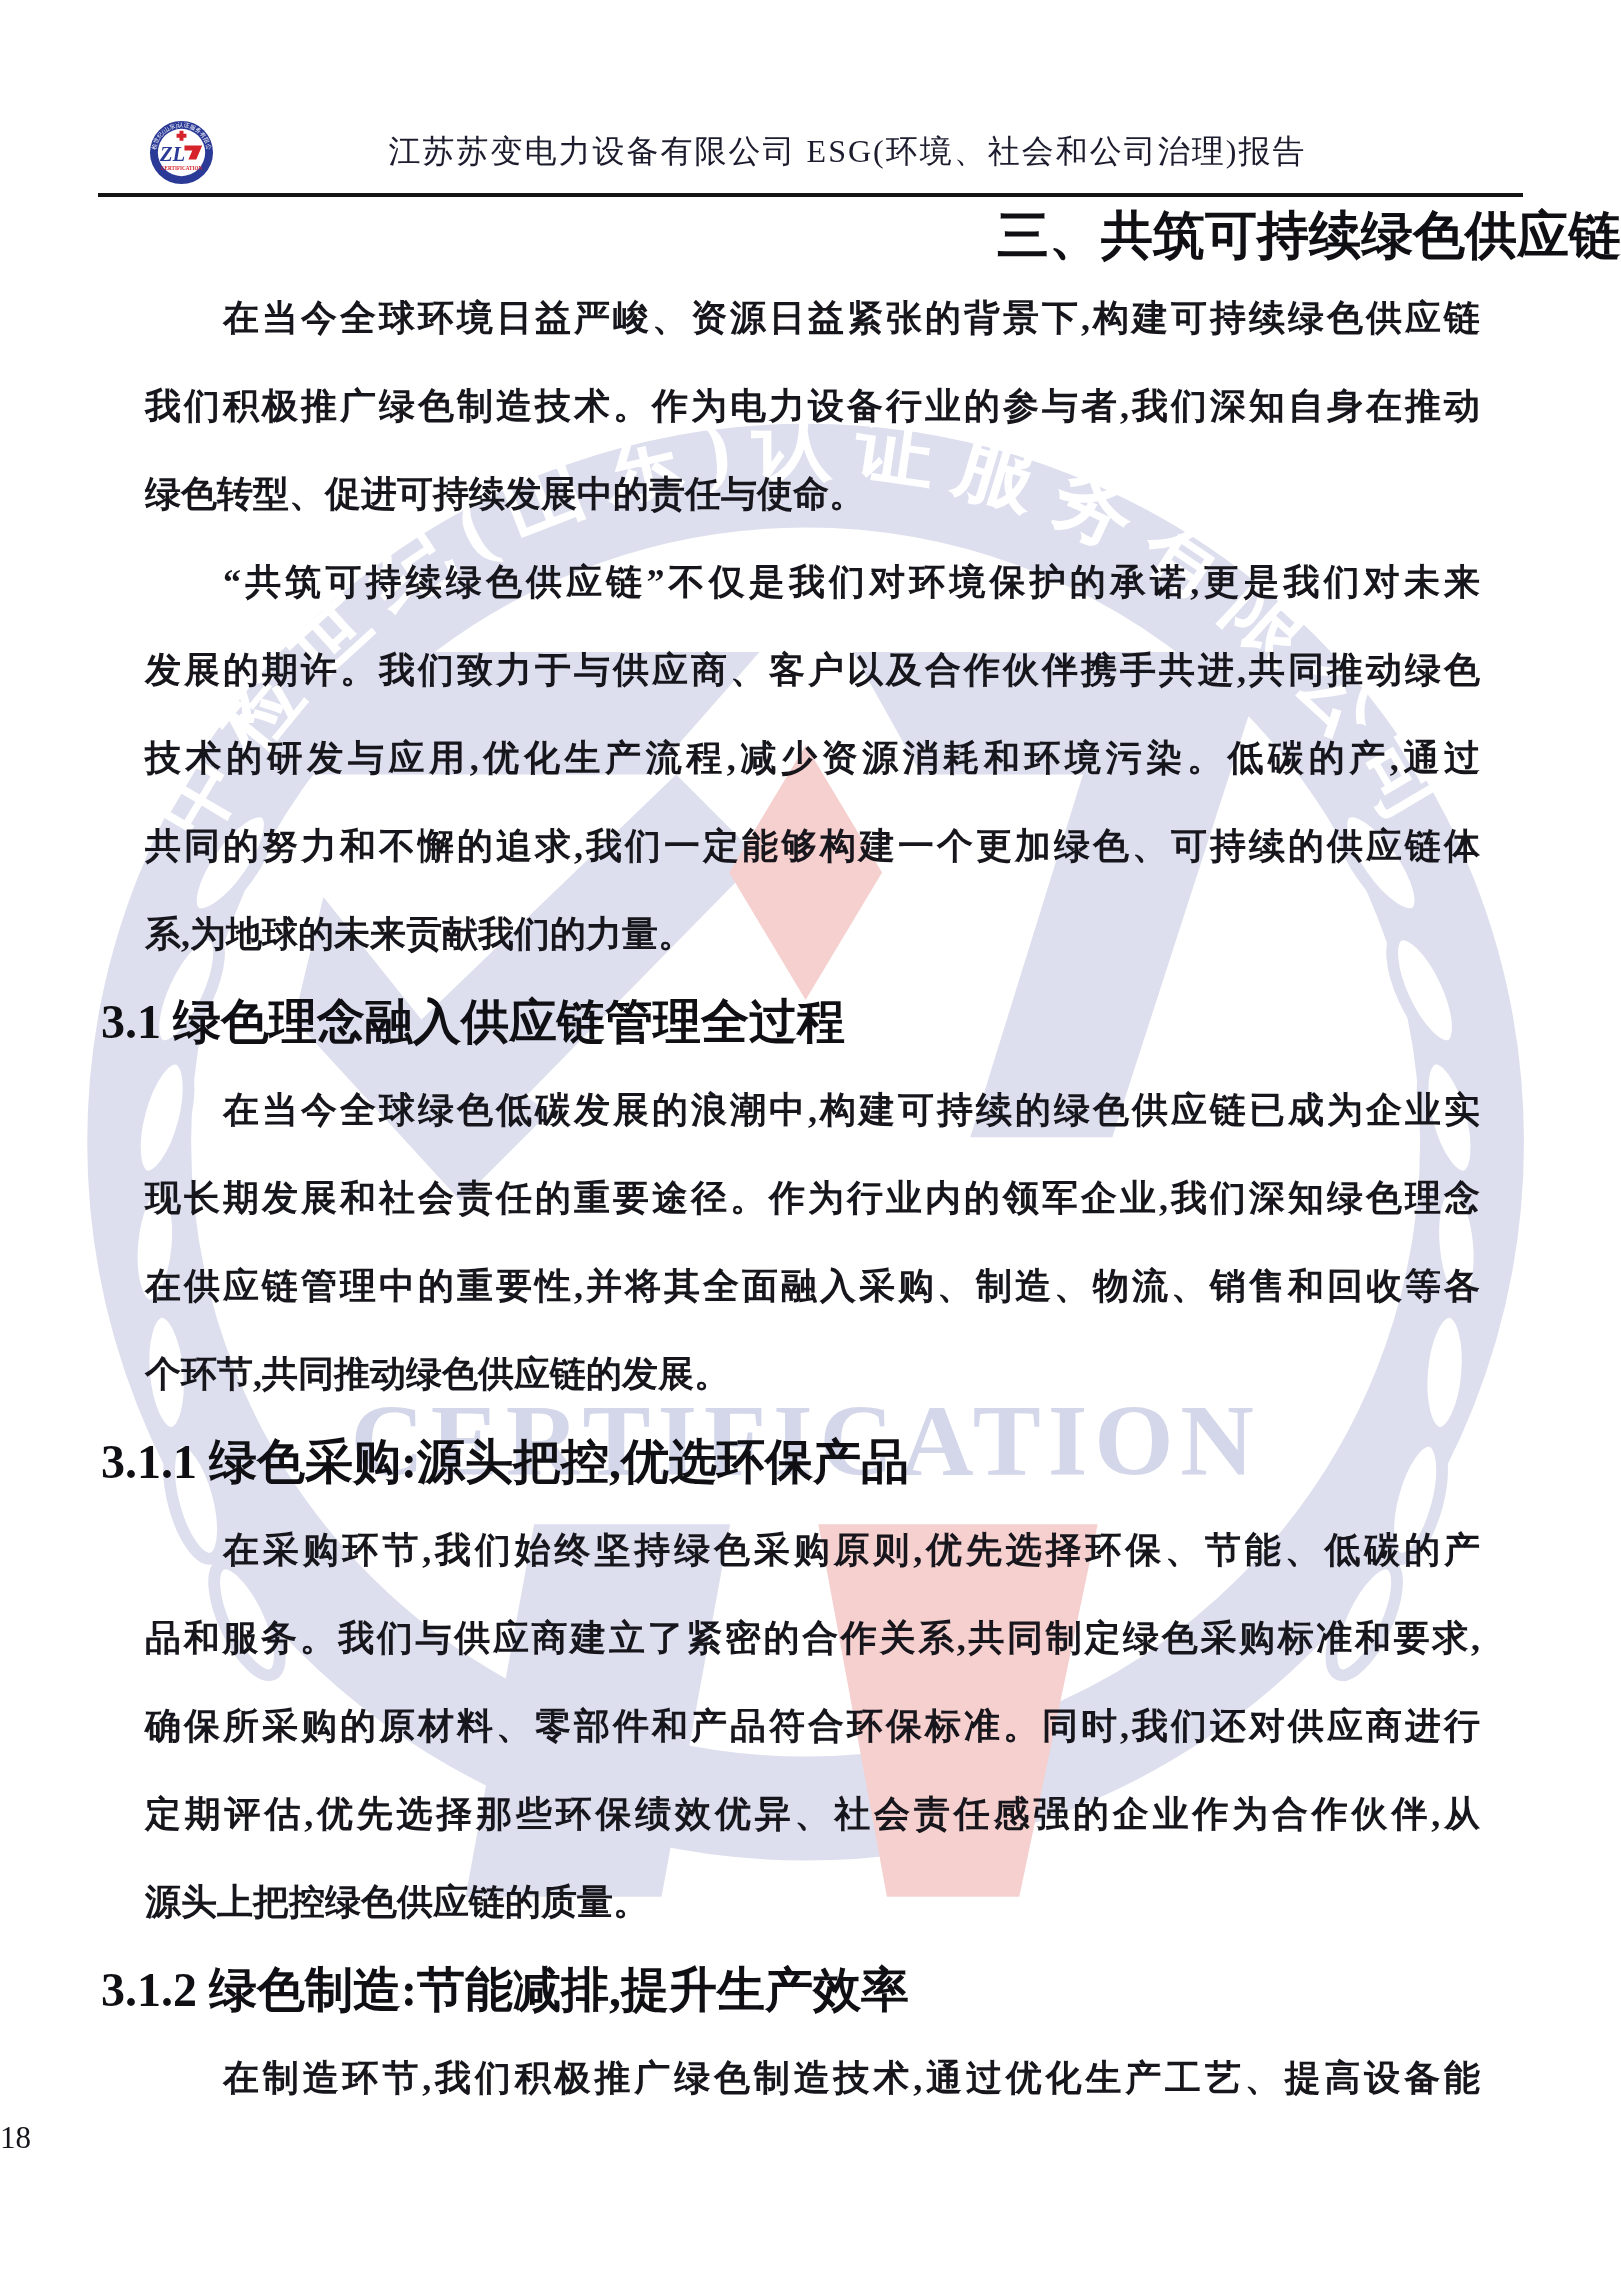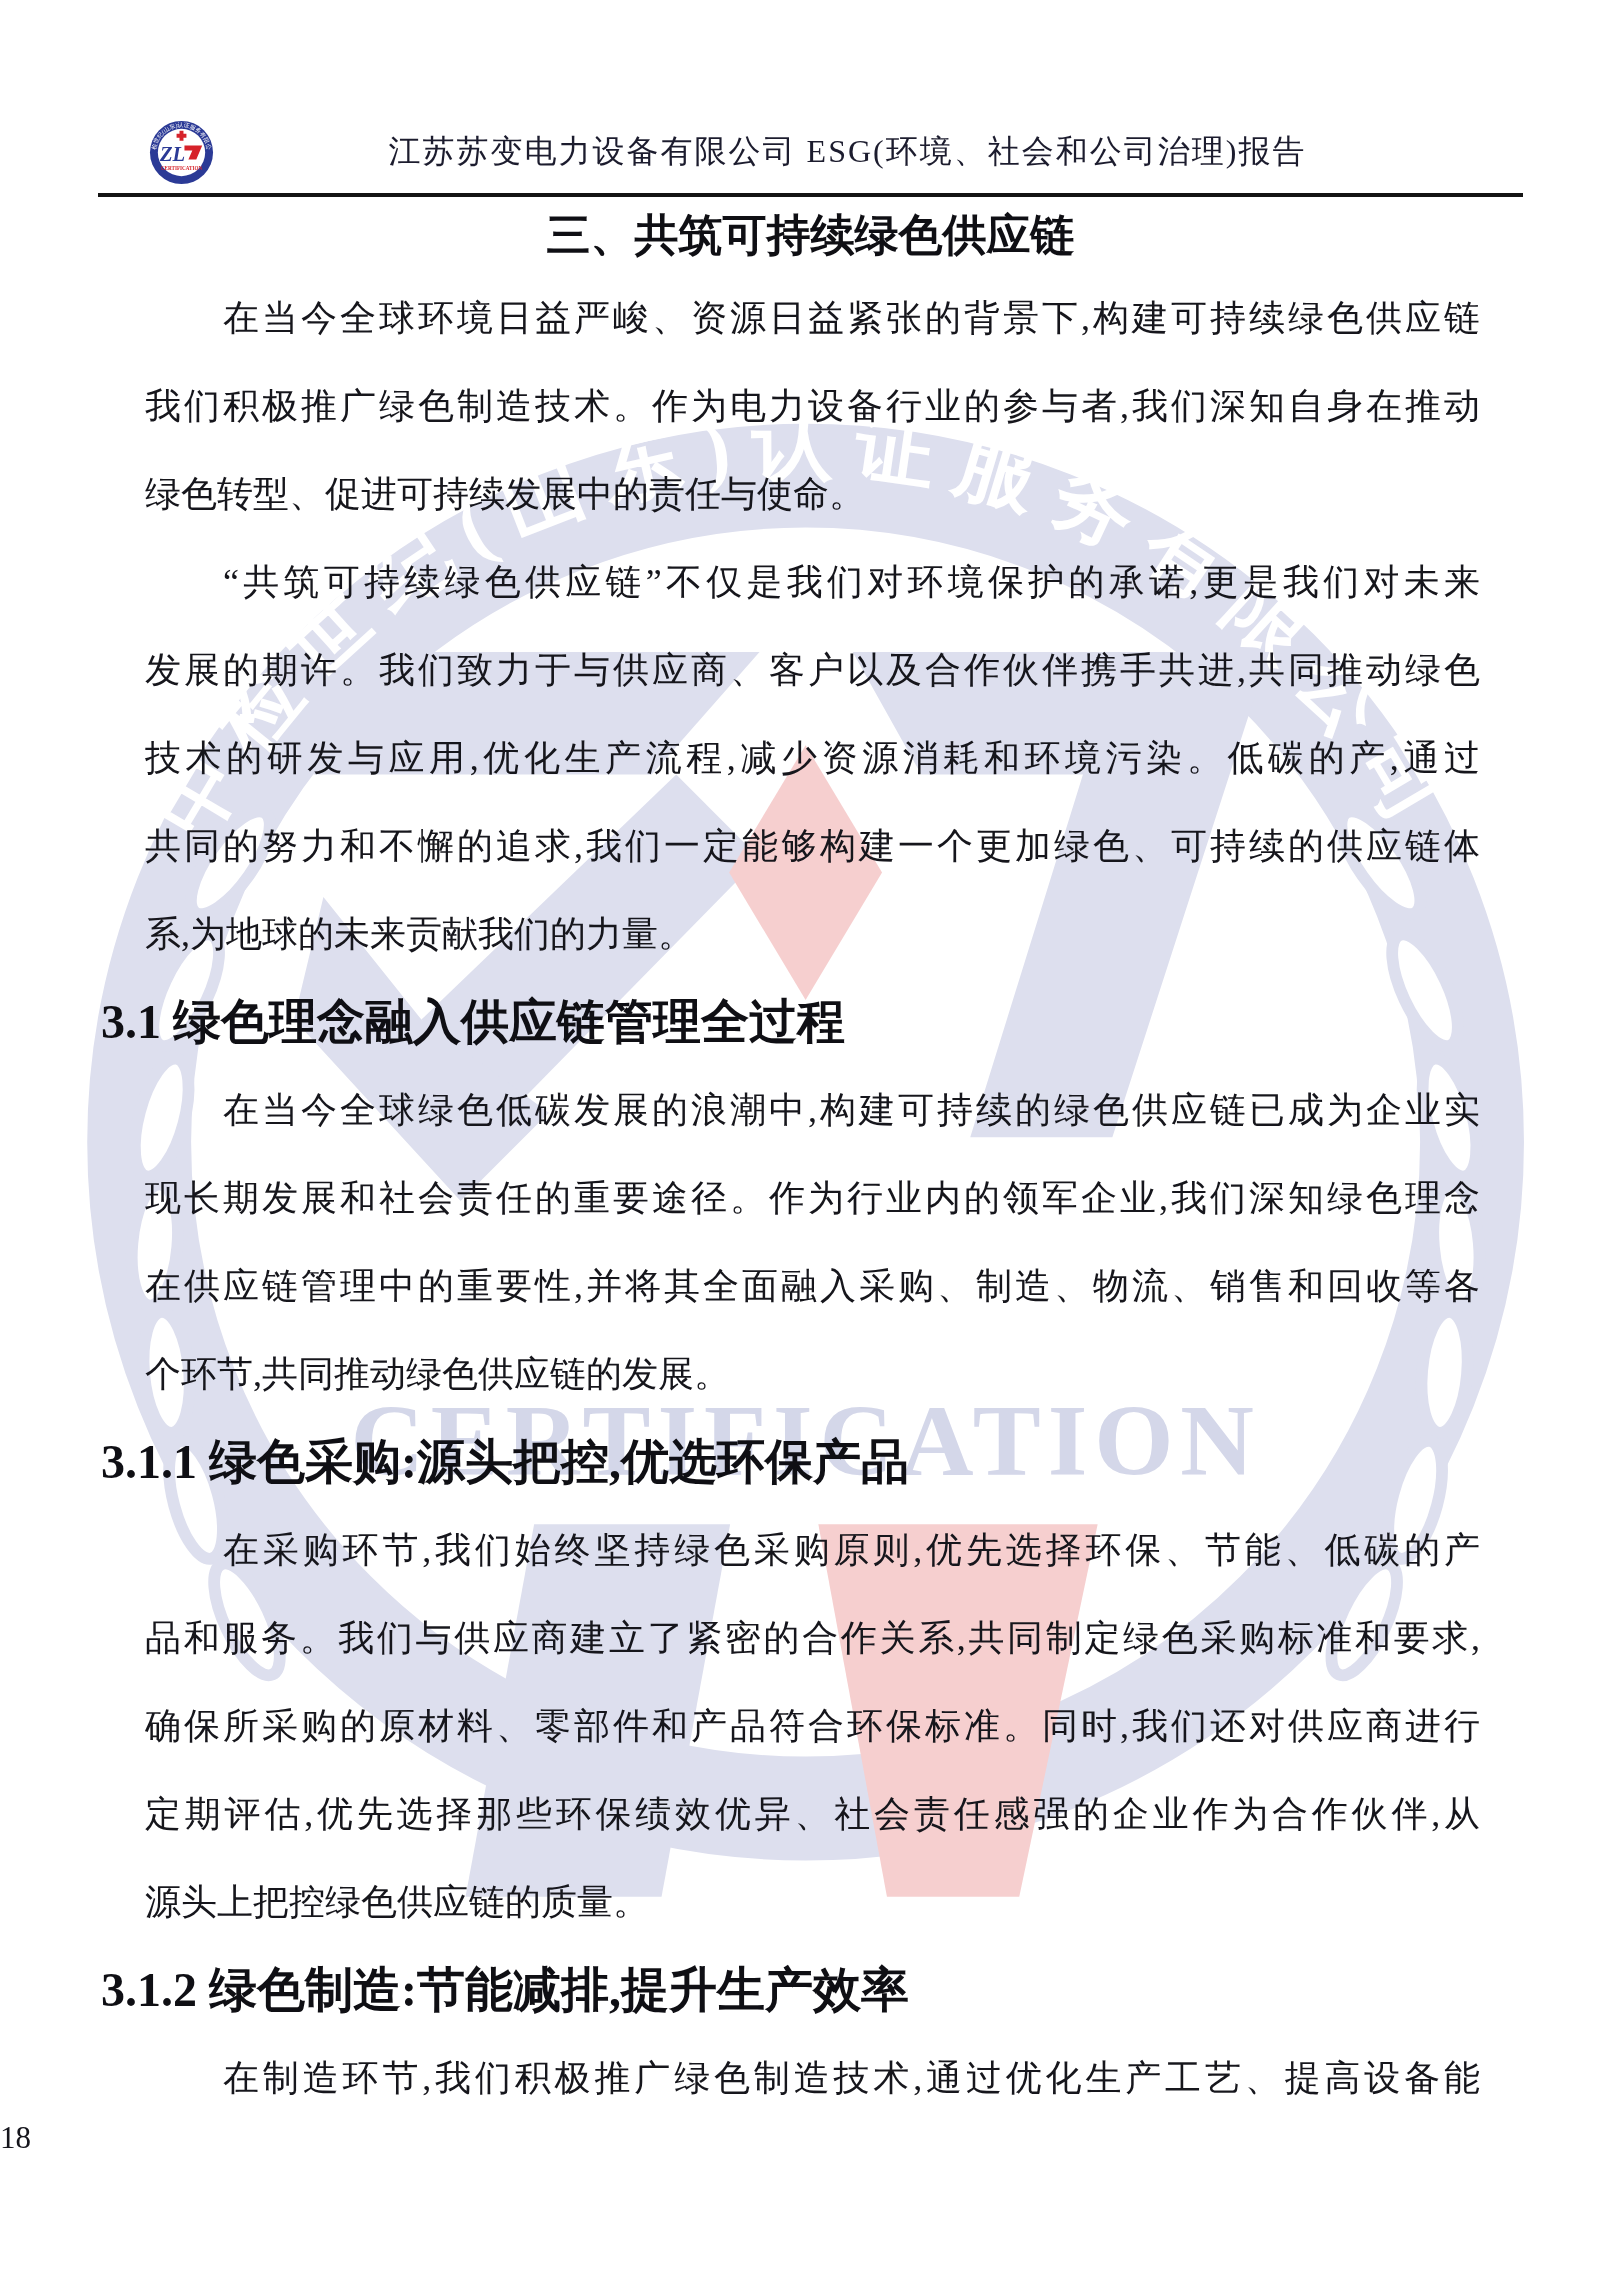--- a/index.html
+++ b/index.html
@@ -13,30 +13,31 @@
 
   .logo { left:147px; top:118px; width:69px; height:69px; }
 
   .header-title {
     left:0; top:130px; width:100%; text-align:center;
     font-size:32px; letter-spacing:2px; color:#1c1c2e;margin-left:37px;
   }
   .rule { left:98px; top:193px; width:1425px; height:3.9px; background:#141414; }
 
   .doc-title {
-    left:0; top:206px; width:100%; text-align:center;
-    font-weight:bold; font-size:44px; line-height:59px; color:#0f0f14;
+    left:0; top:206px; width:100%; text-align:right;
+    font-weight:bold; font-size:52px; line-height:59px; color:#0f0f14;
   }
 
   .docbody { left:145px; top:274px; width:1335px; font-size:36px; }
   .para { margin:0; }
   .line {
     line-height:88px; height:88px;
     text-align:justify; text-align-last:justify;
     text-justify:inter-character;
+    font-weight:bold;
   }
   .line.first { text-indent:78px; }
   .line.last  { text-align-last:left; }
   .heading {
     line-height:88px; height:88px; font-weight:bold; font-size:48px;
     margin-left:-44px; color:#0f0f14;
   }
 
   .footer {
     left:0; top:2120px; width:100%; text-align:left; font-size:31px; color:#15151c;

